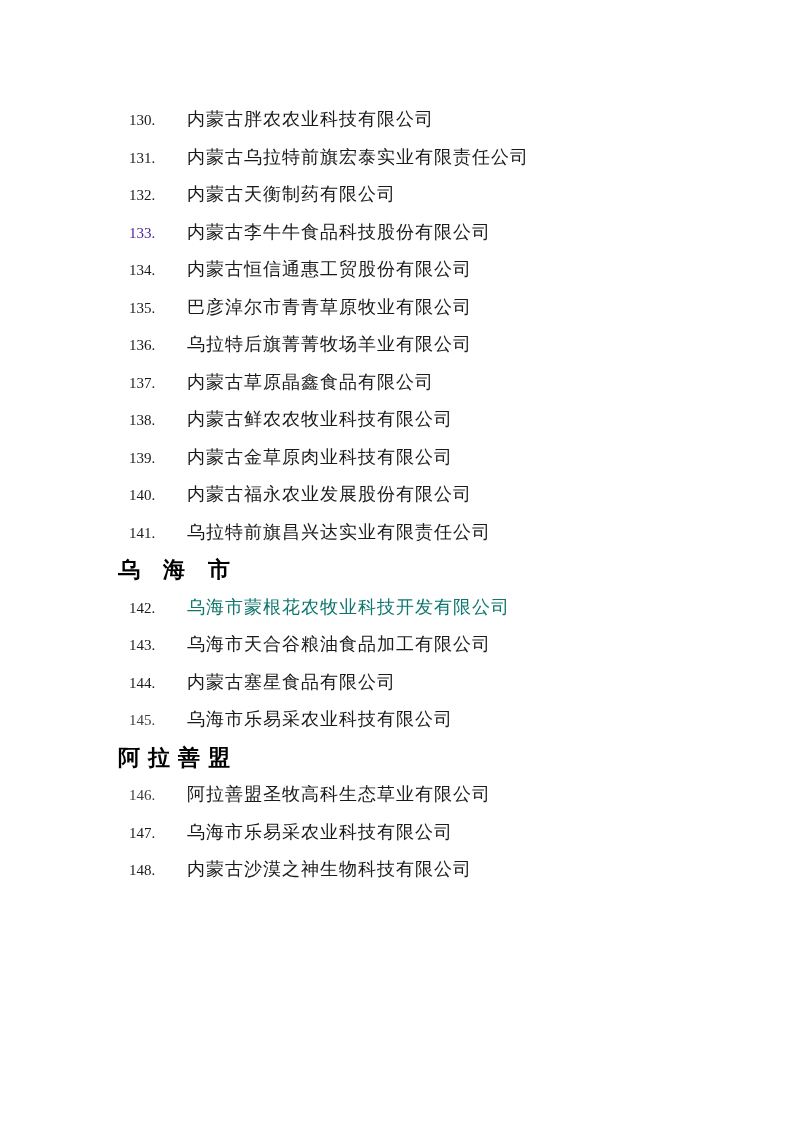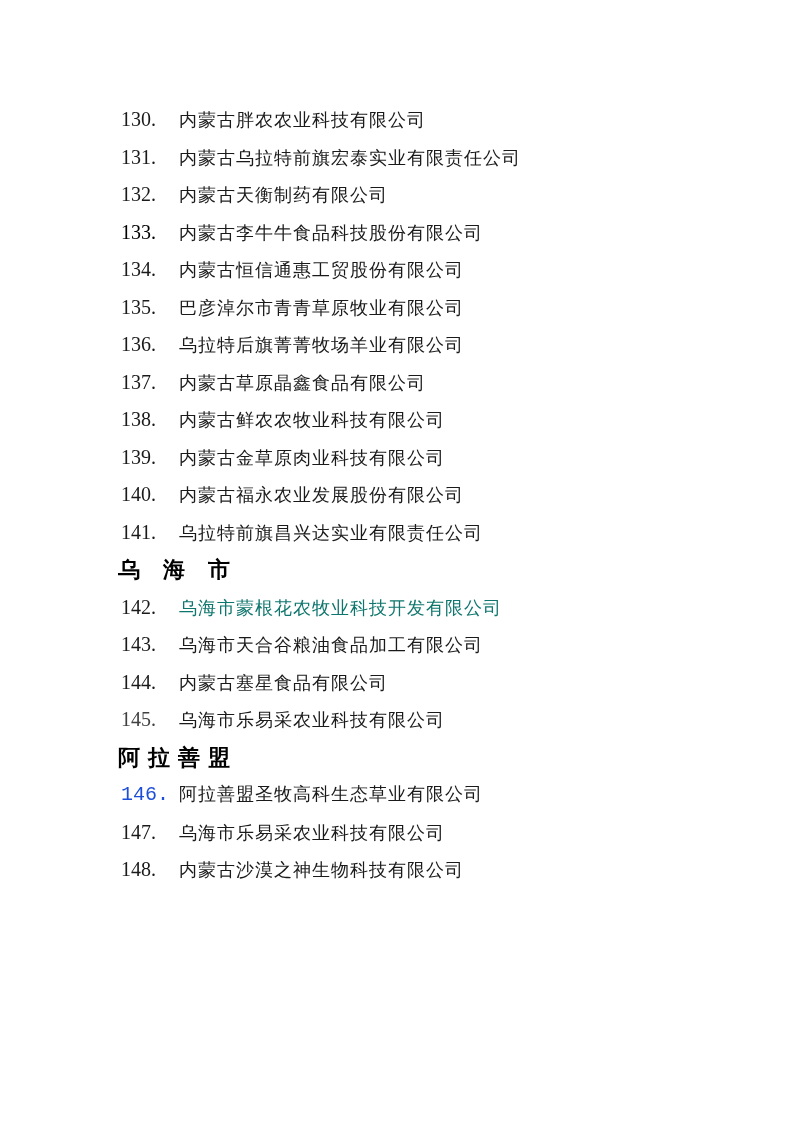--- a/index.html
+++ b/index.html
@@ -27,23 +27,24 @@
     width: 560px;
   }
   .row {
     height: 37.5px;
     line-height: 37.5px;
     white-space: nowrap;
   }
   .item-row .num {
     display: inline-block;
     width: 58px;
-    font-size: 20px;
+    font-size: 15px;
     font-family: "Liberation Serif", "DejaVu Serif", serif;
     color: #1a1a1a;
+    margin-left: 8px;
   }
   .item-row .name {
     font-size: 18px;
     font-family: "Liberation Serif", "DejaVu Serif", serif;
     color: #1a1a1a;
     letter-spacing: 1px;
   }
   .header-row {
     display: flex;
     justify-content: space-between;
@@ -70,21 +71,21 @@
 
   <div class="row item-row">
     <span class="num" style="color: rgb(26, 26, 26);">131.</span><span class="name" style="color: rgb(26, 26, 26);">内蒙古乌拉特前旗宏泰实业有限责任公司</span>
   </div>
 
   <div class="row item-row">
     <span class="num" style="color: rgb(26, 26, 26);">132.</span><span class="name" style="color: rgb(26, 26, 26);">内蒙古天衡制药有限公司</span>
   </div>
 
   <div class="row item-row">
-    <span class="num" style="color: #000000;">133.</span><span class="name" style="color: rgb(26, 26, 26);">内蒙古李牛牛食品科技股份有限公司</span>
+    <span class="num" style="color: #4c1d95;">133.</span><span class="name" style="color: rgb(26, 26, 26);">内蒙古李牛牛食品科技股份有限公司</span>
   </div>
 
   <div class="row item-row">
     <span class="num" style="color: rgb(26, 26, 26);">134.</span><span class="name" style="color: rgb(26, 26, 26);">内蒙古恒信通惠工贸股份有限公司</span>
   </div>
 
   <div class="row item-row">
     <span class="num" style="color: rgb(26, 26, 26);">135.</span><span class="name" style="color: rgb(26, 26, 26);">巴彦淖尔市青青草原牧业有限公司</span>
   </div>
 
@@ -135,21 +136,21 @@
   </div>
 
   <div class="row header-row" style="color: rgb(0, 0, 0);">
         <span class="hchar">阿</span>
         <span class="hchar">拉</span>
         <span class="hchar">善</span>
         <span class="hchar">盟</span>
       </div>
 
   <div class="row item-row">
-    <span class="num" style="color: #1d4ed8; font-family: Liberation Mono, monospace;">146.</span><span class="name" style="color: rgb(26, 26, 26);">阿拉善盟圣牧高科生态草业有限公司</span>
+    <span class="num" style="color: #404040;">146.</span><span class="name" style="color: rgb(26, 26, 26);">阿拉善盟圣牧高科生态草业有限公司</span>
   </div>
 
   <div class="row item-row">
     <span class="num" style="color: rgb(26, 26, 26);">147.</span><span class="name" style="color: rgb(26, 26, 26);">乌海市乐易采农业科技有限公司</span>
   </div>
 
   <div class="row item-row">
     <span class="num" style="color: rgb(26, 26, 26);">148.</span><span class="name" style="color: rgb(26, 26, 26);">内蒙古沙漠之神生物科技有限公司</span>
   </div>
 </div>

